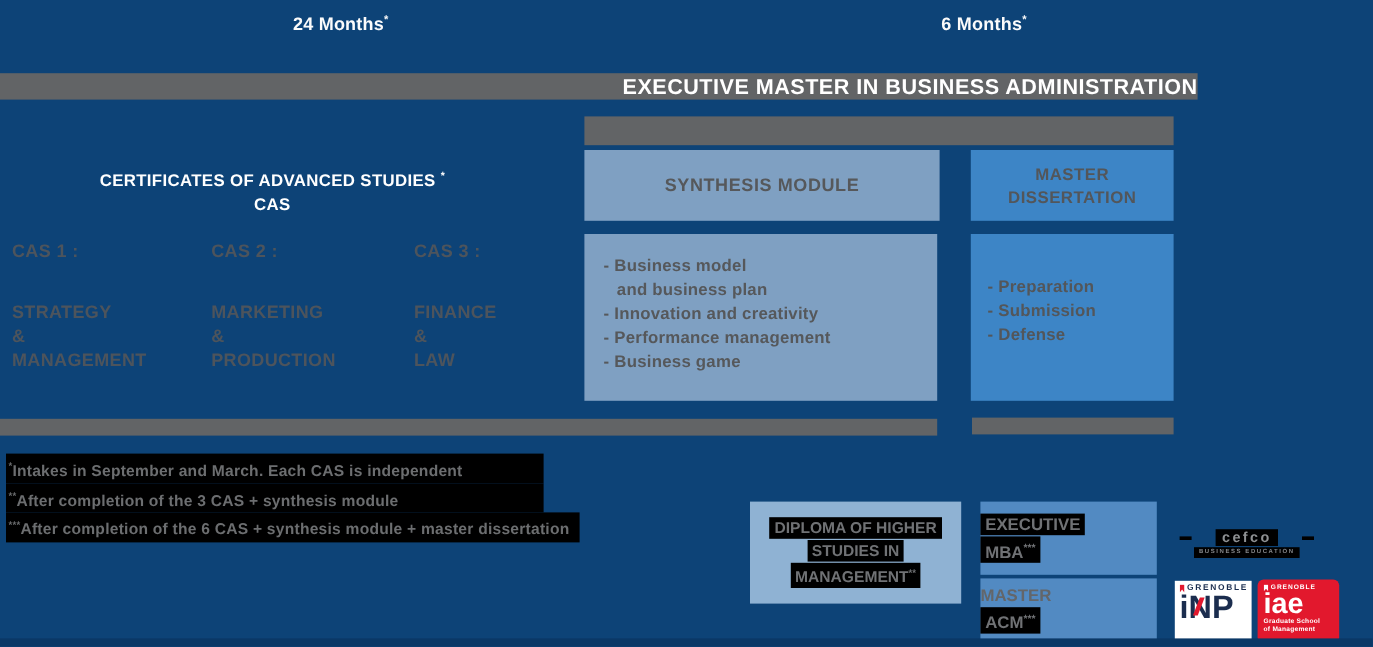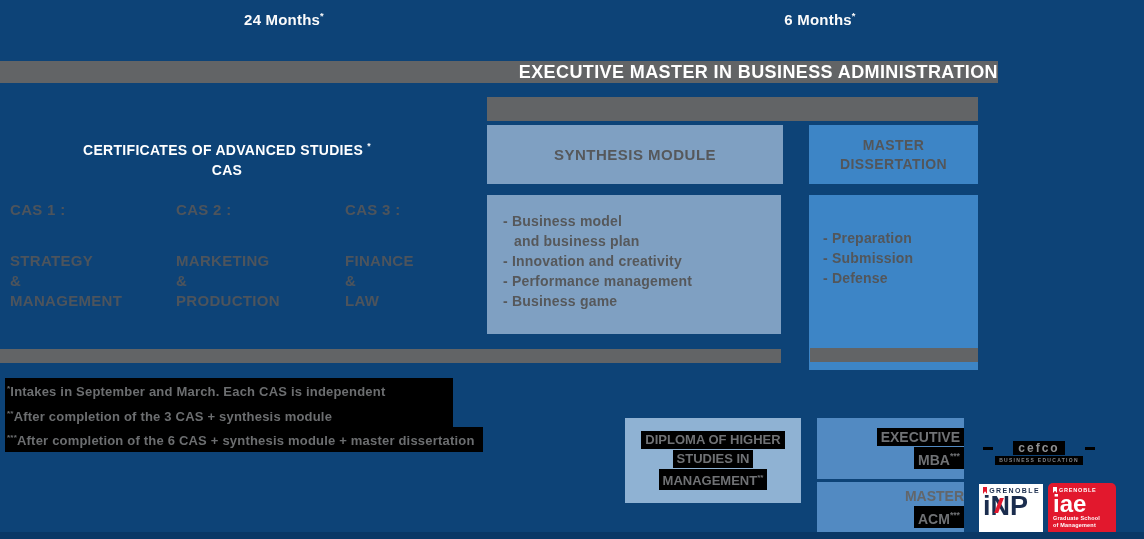--- a/index.html
+++ b/index.html
@@ -29,21 +29,21 @@
 
   
   .footnotes{font-size:13px;line-height:21.4px;letter-spacing:.2px;}
   .fn-line{display:block;}
   .fn-chip{display:inline-block;background:#000000;color:#6c6e70;padding:0 8px 0 2px;}
   .fn-wide{min-width:448px;box-sizing:border-box;}
 
   
   .diploma{background:#8fb2d3;display:flex;flex-direction:column;align-items:center;justify-content:center;gap:1px;}
   .chip{background:#000000;color:#707275;line-height:18px;padding:0 4px;font-size:13px;}
-  .outcome{background:#528ac2;display:flex;flex-direction:column;align-items:flex-end;justify-content:center;gap:1px;}
+  .outcome{background:#528ac2;display:flex;flex-direction:column;align-items:flex-start;justify-content:center;gap:1px;}
   .outcome .chip{font-size:14px;}
   .outcome .plain{color:#63666a;font-size:14px;line-height:18px;}
 
   
   .cefco{width:112px;}
   .cefco-row{display:flex;align-items:center;gap:20px;}
   .cefco-rule{flex:1;height:3px;background:#000000;}
   .cefco-name{background:#000000;color:#8f9193;font-size:12px;line-height:14px;padding:0 5px;letter-spacing:2px;}
   .cefco-tag{background:#000000;color:#85878a;font-size:5px;letter-spacing:1.3px;line-height:7px;padding:1px 4px;margin:1px auto 0;width:fit-content;}
 
@@ -122,21 +122,21 @@
   </div>
 
   <div class="synth-content abs" style="left:487px;top:195px;width:294px;height:139px;">
     <div>- Business model</div>
     <div class="indent">and business plan</div>
     <div>- Innovation and creativity</div>
     <div>- Performance management</div>
     <div>- Business game</div>
   </div>
 
-  <div class="diss-content abs" style="left:809px;top:195px;width:169px;height:175px;">
+  <div class="diss-content abs" style="left:809px;top:195px;width:169px;height:139px;">
     <div>- Preparation</div>
     <div>- Submission</div>
     <div>- Defense</div>
   </div>
 
   <div class="graybar abs" style="left:0;top:349px;width:781px;height:14px;"></div>
   <div class="graybar abs" style="left:810px;top:348px;width:168px;height:14px;"></div>
 
   <div class="footnotes abs" style="left:5px;top:378px;">
     <span class="fn-line">

